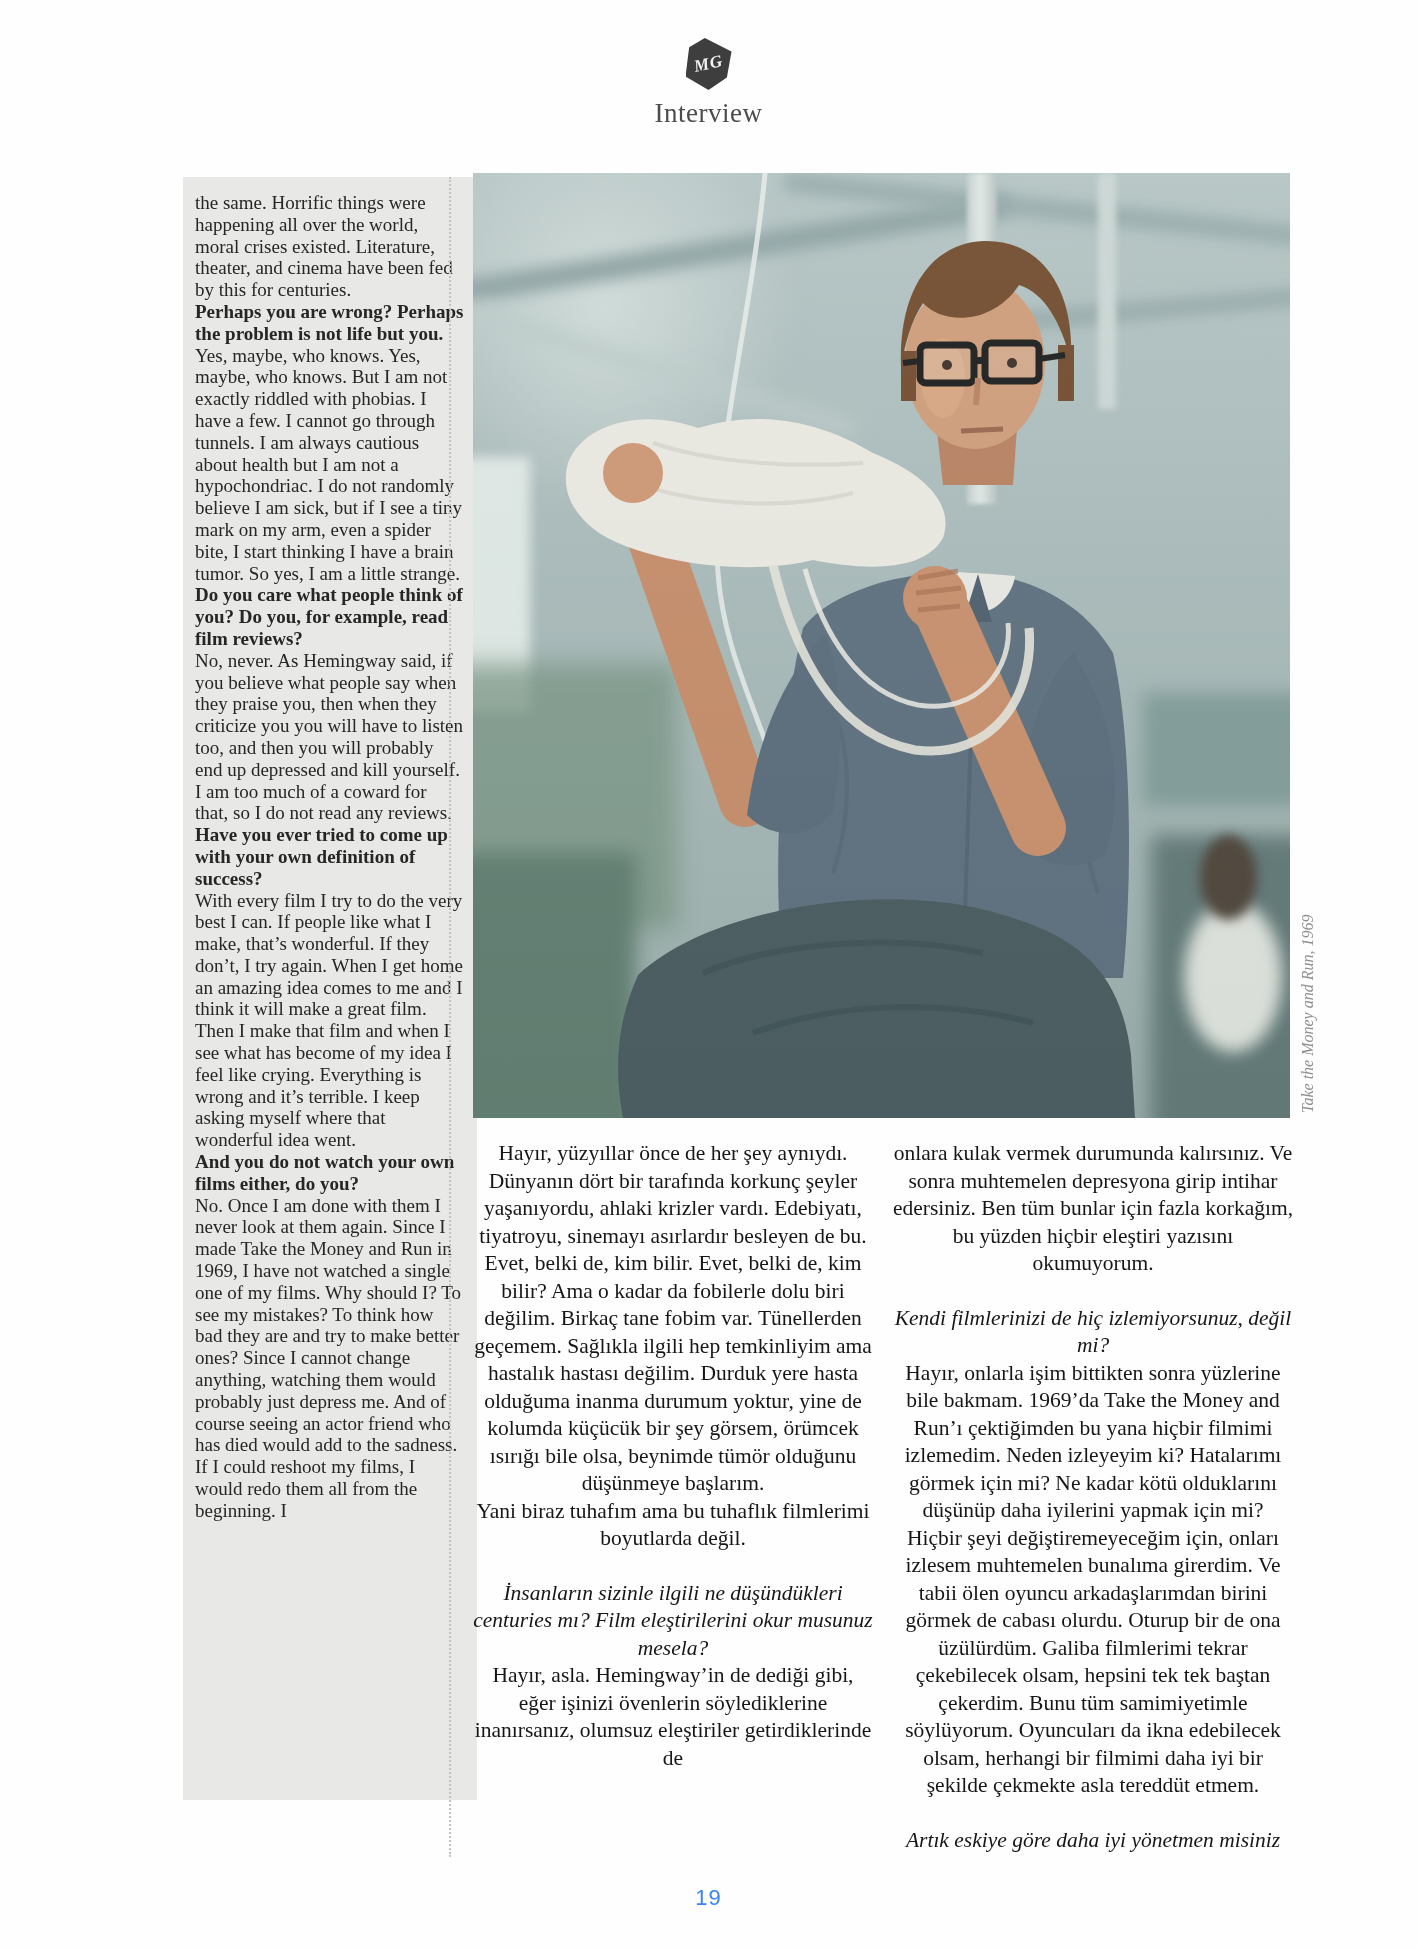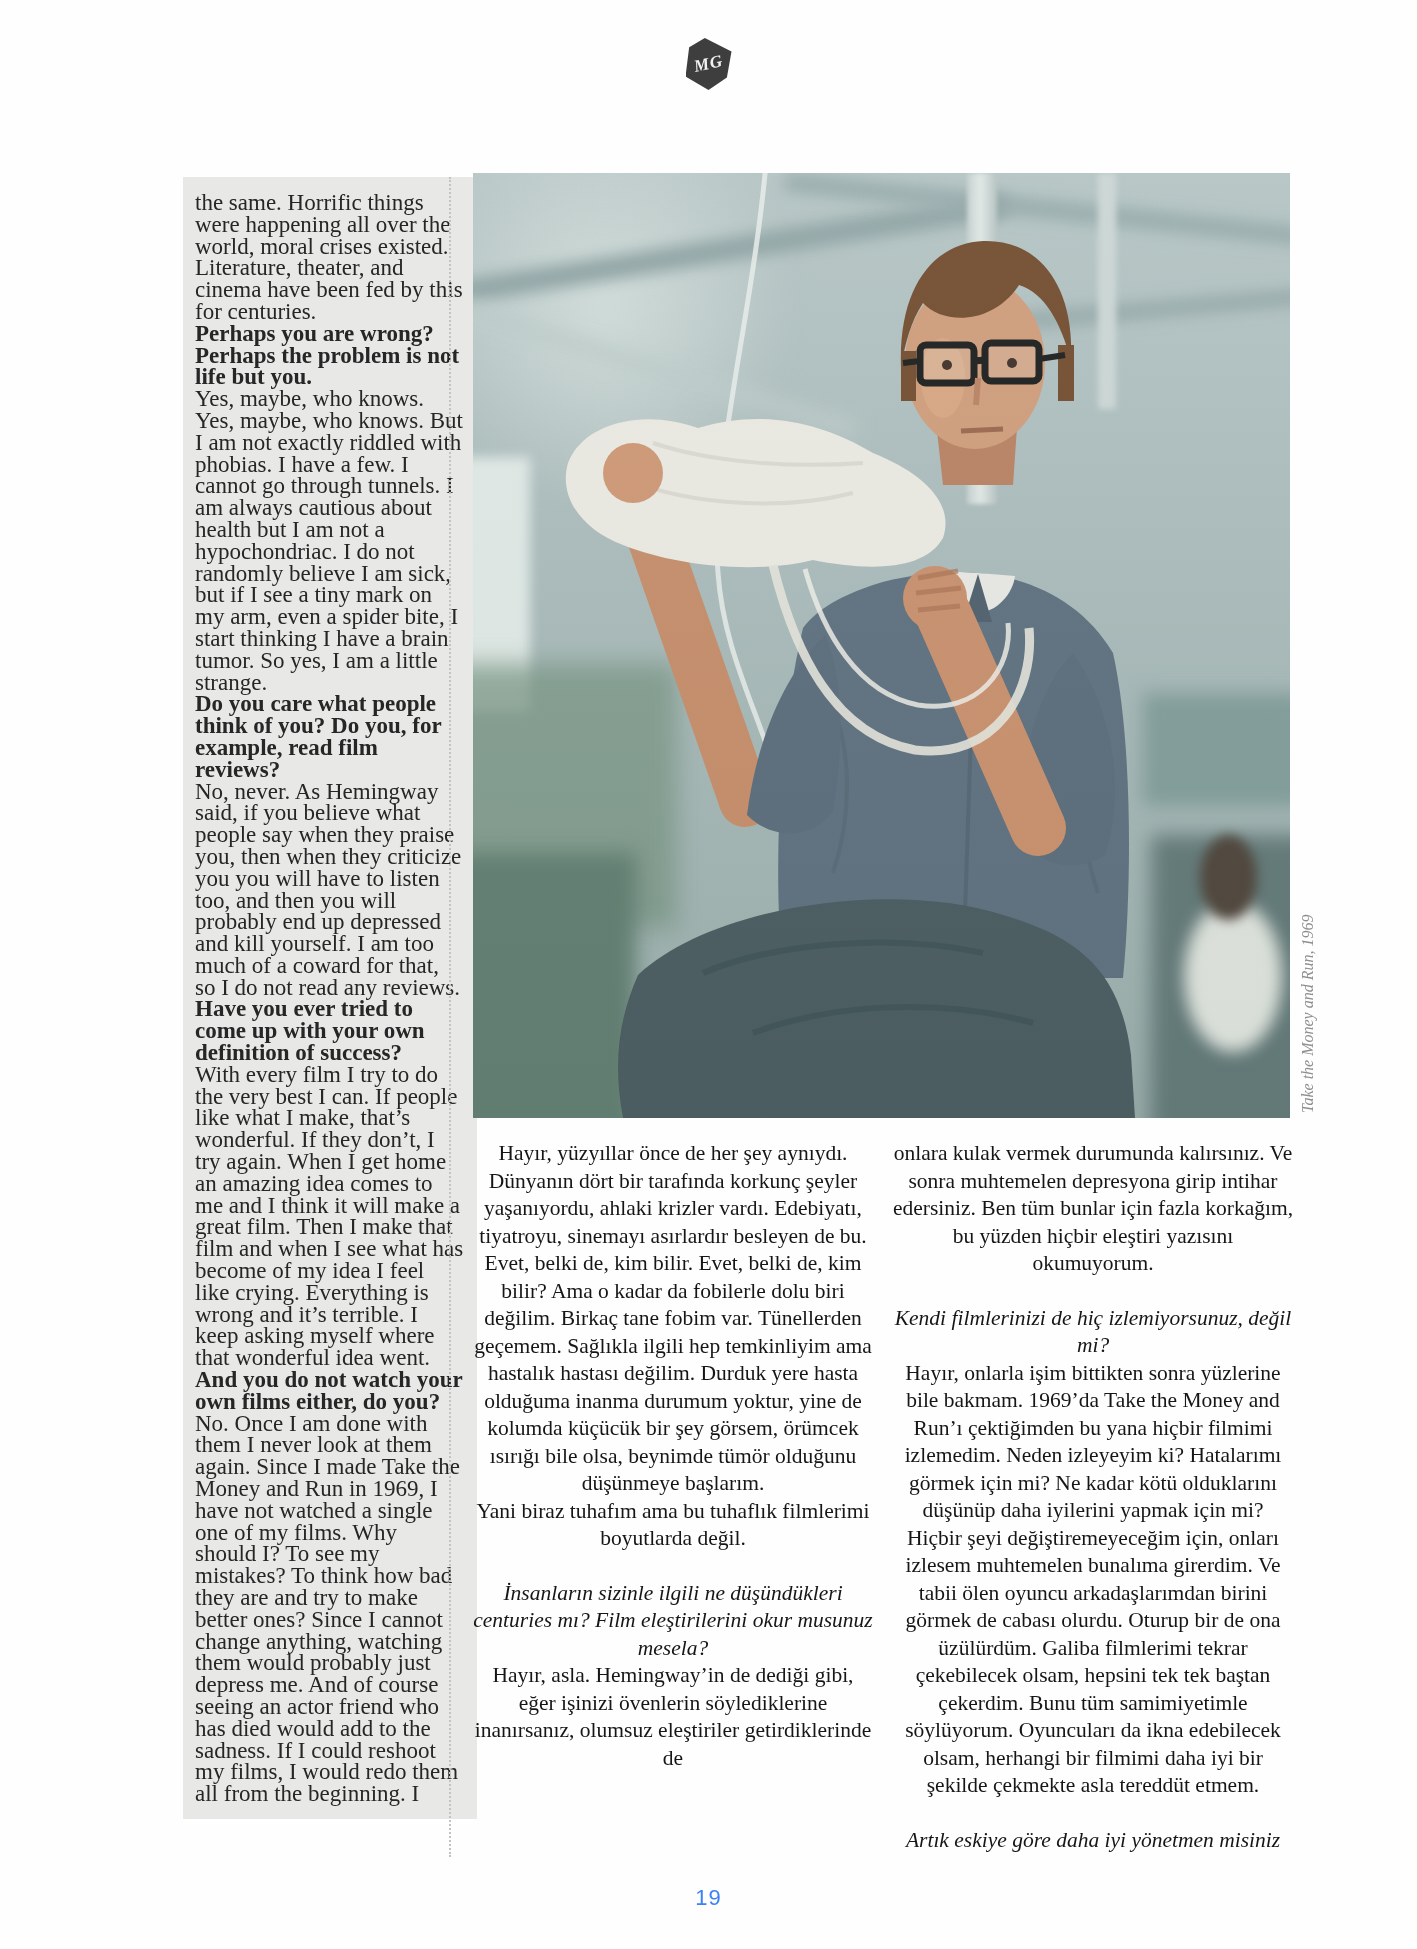--- a/index.html
+++ b/index.html
@@ -11,21 +11,21 @@
   .logo{width:46px;height:52px;margin:0 auto;background:#3e3e3e;
         clip-path:polygon(42% 0,100% 26%,90% 76%,50% 100%,0 74%,8% 18%);
         display:flex;align-items:center;justify-content:center;}
   .logo-text{color:#f2f2f2;font-style:italic;font-weight:bold;font-size:17px;
              letter-spacing:1px;transform:rotate(-12deg);}
   .section-label{margin-top:8px;font-size:27px;color:#4c4c4c;letter-spacing:.5px;}
 
   
   .sidebar{position:absolute;left:183px;top:177px;width:294px;min-height:1623px;
            background:#e8e8e6;box-sizing:border-box;padding:15px 13px 14px 12px;
-           font-size:23px;line-height:21.8px;color:#262626;}
+           font-size:19px;line-height:21.8px;color:#262626;}
   .sidebar p{margin:0;}
   .sidebar p.q{font-weight:bold;}
 
   .dotted-rule{position:absolute;left:449px;top:177px;height:1680px;width:0;
                border-left:2px dotted #c2c2c2;}
 
   
   .photo{position:absolute;left:473px;top:173px;width:817px;height:945px;overflow:hidden;
          background:linear-gradient(180deg,#b5c4c4 0%,#a9baba 40%,#9fb2b0 78%,#97aaa8 100%);}
   .photo .bg{position:absolute;}
@@ -66,20 +66,21 @@
 </style>
 </head>
 <body>
 
 <div class="page">
 
   <div class="header">
     <div class="logo">
       <span class="logo-text">MG</span>
     </div>
+    <div class="section-label">Interview</div>
   </div>
 
   <aside class="sidebar">
 
       <p class="a">the same. Horrific things were happening all over the world, moral crises existed. Literature, theater, and cinema have been fed by this for centuries.</p>
 
       <p class="q">Perhaps you are wrong? Perhaps the problem is not life but you.</p>
 
       <p class="a">Yes, maybe, who knows. Yes, maybe, who knows. But I am not exactly riddled with phobias. I have a few. I cannot go through tunnels. I am always cautious about health but I am not a hypochondriac. I do not randomly believe I am sick, but if I see a tiny mark on my arm, even a spider bite, I start thinking I have a brain tumor. So yes, I am a little strange.</p>
 

